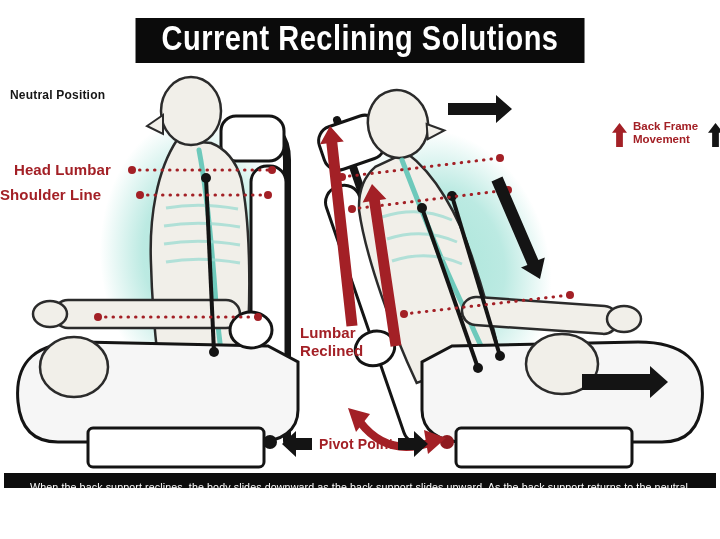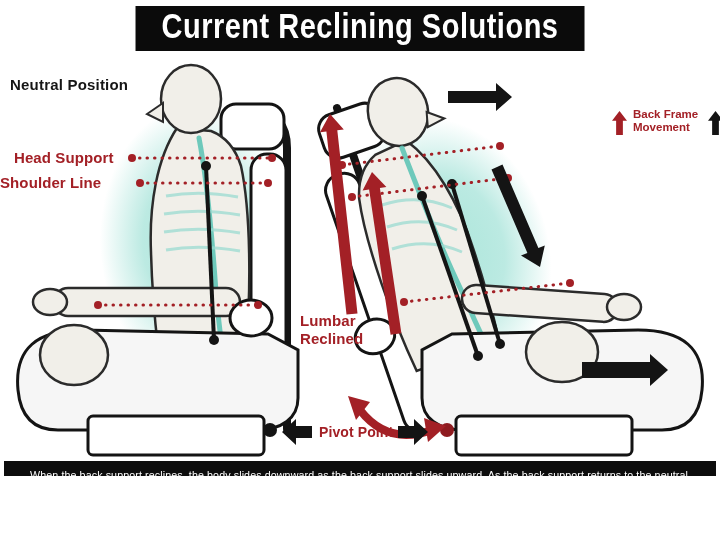--- a/index.html
+++ b/index.html
@@ -1,28 +1,29 @@
 <!DOCTYPE html>
 <html><head>
 <meta charset="utf-8">
 <style>
   html,body{margin:0;padding:0;background:#ffffff;}
   .stage{
     position:relative;width:720px;height:480px;background:#ffffff;overflow:hidden;
     font-family:"Liberation Sans",sans-serif;
+    margin-top:12px;
   }
   .title-bar{
     position:absolute;top:6px;left:50%;transform:translateX(-50%);
     background:#0b0b0b;color:#ffffff;padding:4px 26px 8px 26px;white-space:nowrap;
   }
   .title-text{
     display:inline-block;font-size:29px;font-weight:bold;letter-spacing:.5px;
     transform:scaleY(1.18);transform-origin:center;
   }
-  .pos-label{position:absolute;font-size:15px;font-weight:bold;color:#161616;letter-spacing:.2px;}
+  .pos-label{position:absolute;font-size:12px;font-weight:bold;color:#161616;letter-spacing:.2px;}
   .pos-left{left:10px;top:76px;}
   .pos-right{left:546px;top:78px;}
   .legend{position:absolute;left:612px;top:108px;display:flex;gap:7px;}
   .legend-row{display:flex;align-items:flex-start;gap:6px;}
   .legend-label{font-size:11.5px;font-weight:bold;line-height:1.15;width:68px;}
   .legend-label.red{color:#A32026;}
   .legend-label.black{color:#141414;}
   .red-label{position:absolute;color:#A32026;font-size:15px;font-weight:bold;letter-spacing:.1px;}
   .lbl-head{left:14px;top:149px;}
   .lbl-shoulder{left:0;top:174px;}
@@ -189,20 +190,20 @@
       <span class="legend-label red">Back Frame Movement</span>
     </div>
     <div class="legend-row">
       <svg width="15" height="30" viewBox="0 0 20 32">
         <polygon points="10,0 20,13 14.5,13 14.5,32 5.5,32 5.5,13 0,13" fill="#141414"></polygon>
       </svg>
       <span class="legend-label black">Body Movement</span>
     </div>
   </div>
 
-  <div class="red-label lbl-head">Head Support</div>
+  <div class="red-label lbl-head">Head Lumbar</div>
   <div class="red-label lbl-shoulder">Shoulder Line</div>
   <div class="red-label lbl-lumbar">Lumbar Reclined</div>
   <div class="red-label lbl-pivot">Pivot Point</div>
 
   <div class="footer">When the back support reclines, the body slides downward as the back support slides upward. As the back support returns to the neutral position, sliding occurs between the user and support surfaces, aka shear. Secondary positioning supports also move in conjunction with the back support during recline, which may require mechanical readjustment by a caregiver. The non-anatomical pivot point can also contribute to pelvic migration during recline, encouraging the pelvis to slide forward. The resulting posture may be destructive and could require a caregiver intervention to reposition.</div>
 
 </div>
 
 </body></html>

